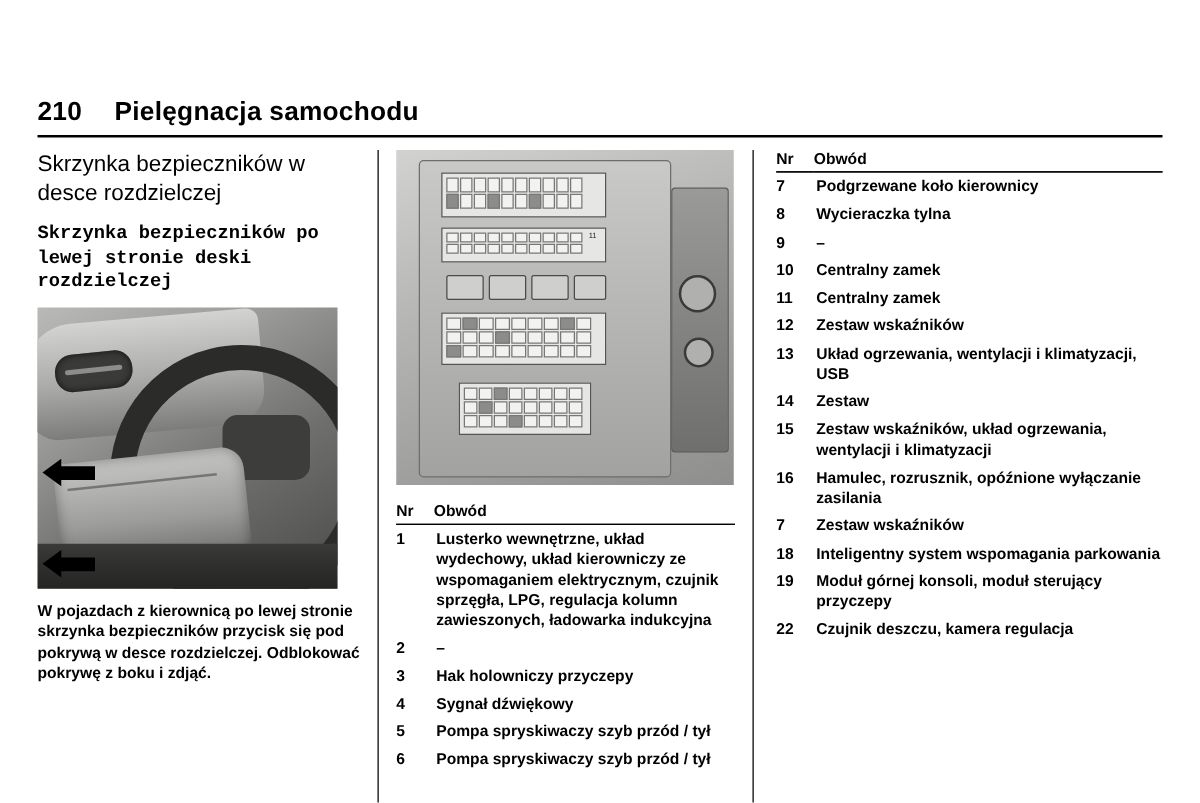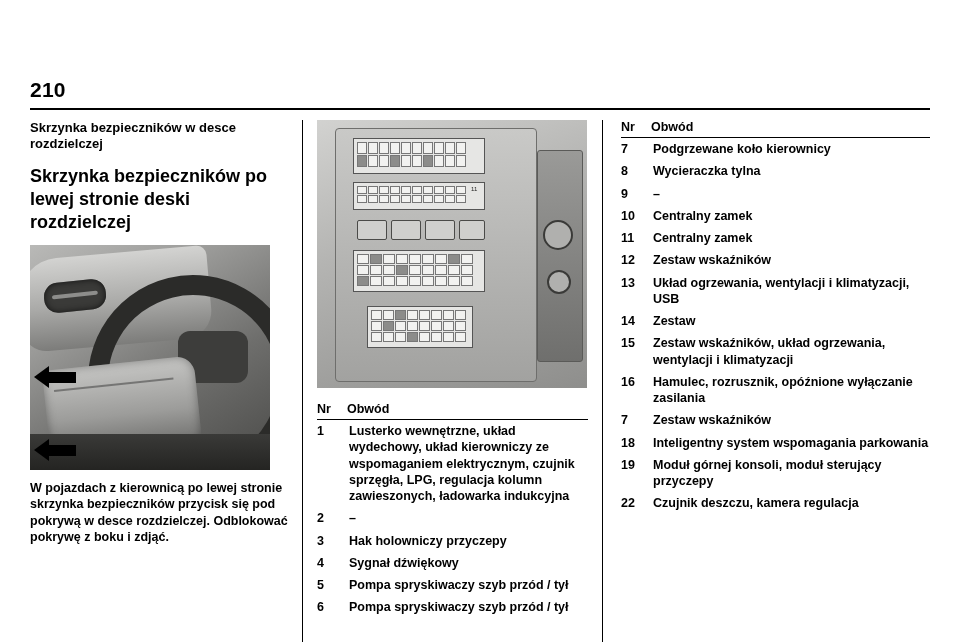--- a/index.html
+++ b/index.html
@@ -48,30 +48,31 @@
   }
   .col {
     position: relative;
     box-sizing: border-box;
   }
   .col-1 { width: 272px; padding-right: 14px; }
   .col-2 { width: 300px; padding: 0 14px; border-left: 1px solid #000; }
   .col-3 { width: 328px; padding-left: 18px; border-left: 1px solid #000; }
 
   h2.sec-title {
-    font-size: 13px;
-    font-weight: bold;
+    font-size: 18px;
+    font-weight: normal;
     line-height: 1.25;
     margin: 0 0 12px 0;
   }
   h3.sub-title {
-    font-size: 18px;
+    font-size: 15px;
     font-weight: bold;
     line-height: 1.3;
     margin: 0 0 10px 0;
+    font-family: Liberation Mono, monospace;
   }
   p.body-text {
     font-size: 12.5px;
     font-weight: bold;
     line-height: 1.32;
     margin: 10px 0 0 0;
   }
   
   .photo {
     width: 240px;
@@ -258,20 +259,21 @@
     letter-spacing: 0.3px;
   }
 </style>
 </head>
 <body>
 
 <div class="page">
 
   <div class="page-header">
     <span class="page-number">210</span>
+    <span class="header-title">Pielęgnacja samochodu</span>
   </div>
 
   <div class="columns">
 
     <div class="col col-1">
       <h2 class="sec-title">Skrzynka bezpieczników w desce rozdzielczej</h2>
       <h3 class="sub-title">Skrzynka bezpieczników po lewej stronie deski rozdzielczej</h3>
 
       <div class="photo">
         <div class="ph-dash"></div>

